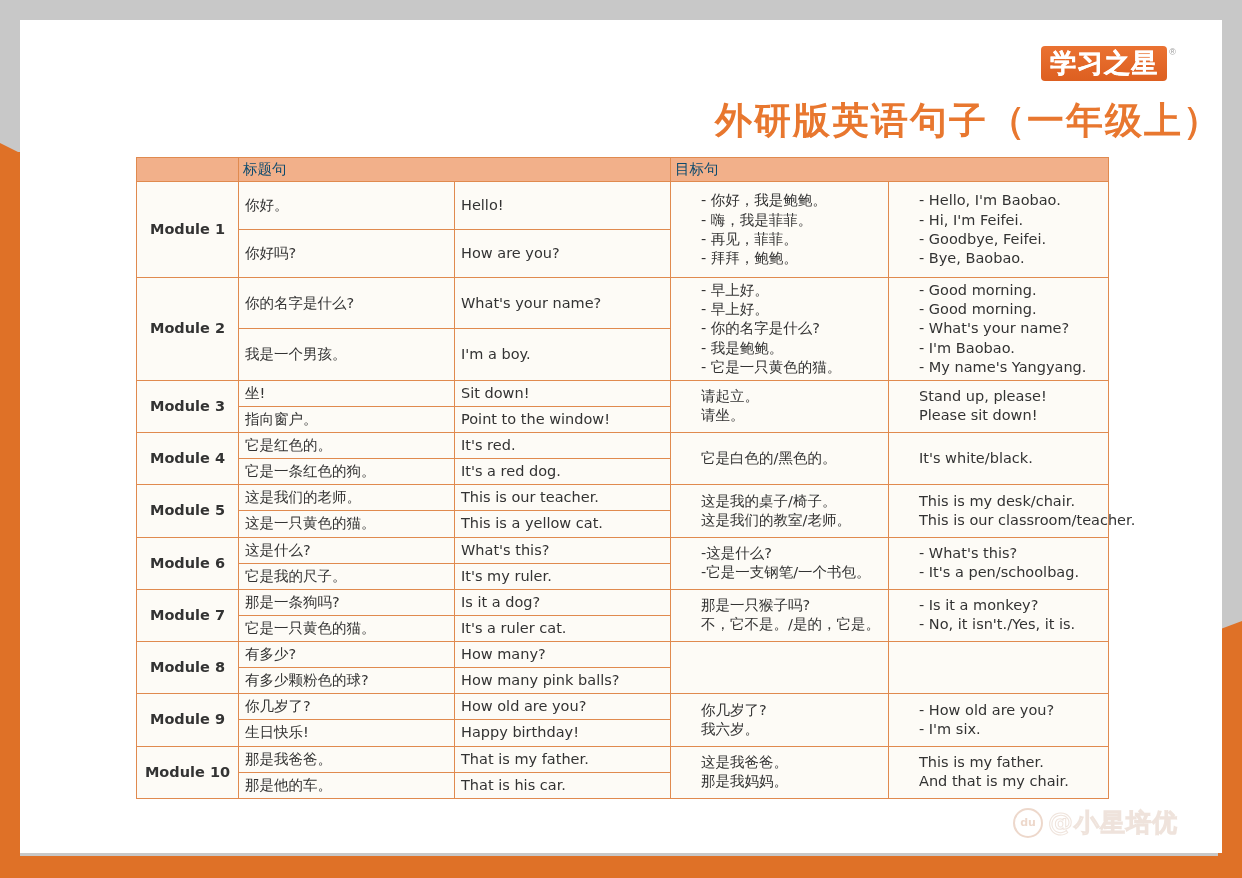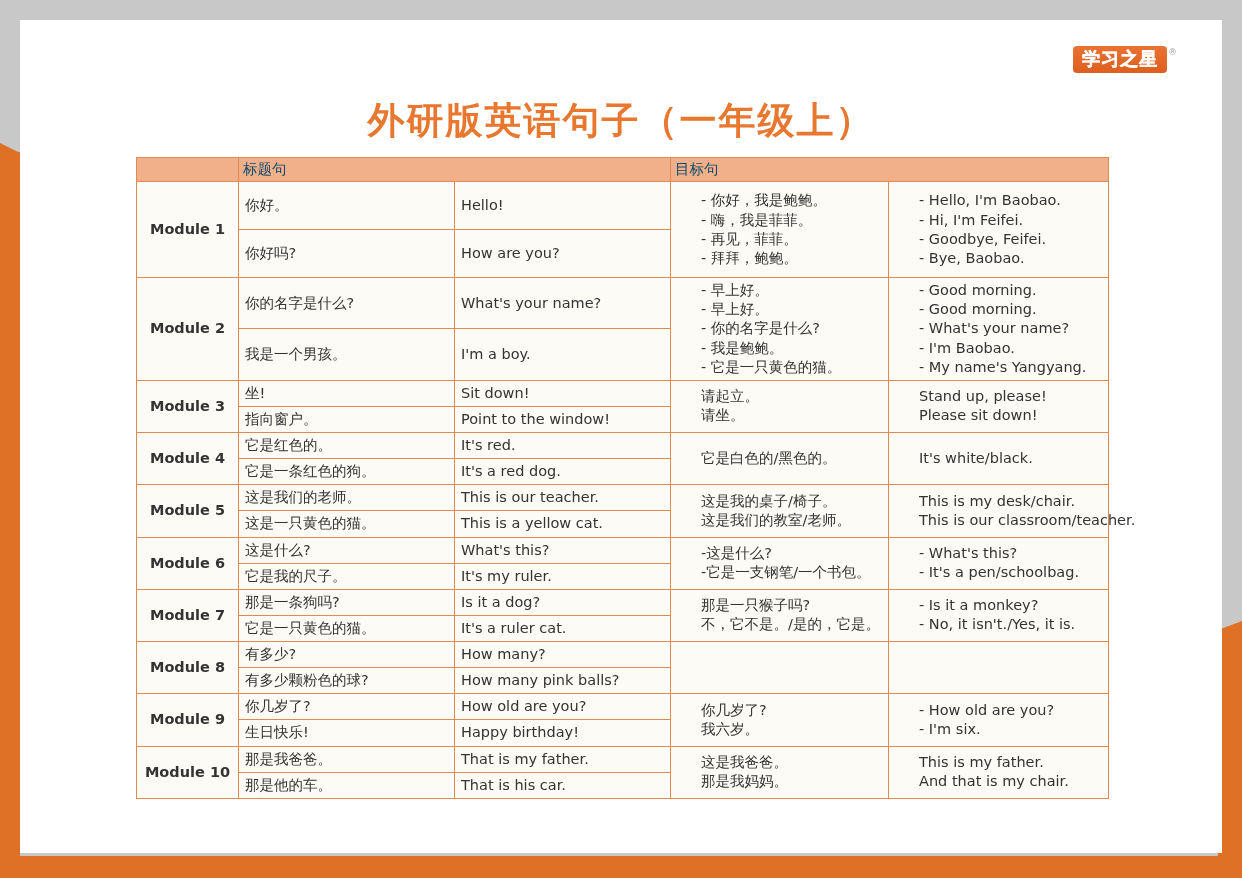--- a/index.html
+++ b/index.html
@@ -80,41 +80,41 @@
     top: 26px;
     display: flex;
     align-items: flex-start;
   }
   .logo-box {
     background: #e8692a;
     background: linear-gradient(180deg, #ea7232 0%, #dd5f20 100%);
     border-radius: 4px;
     padding: 4px 9px 5px 9px;
     color: #ffffff;
-    font-size: 18px;
+    font-size: 26px;
     font-weight: bold;
     letter-spacing: 1px;
     line-height: 1;
     font-family: "DejaVu Sans", "Liberation Sans", sans-serif;
     -webkit-text-stroke: 0.4px #ffffff;
   }
   .logo-reg {
     font-size: 9px;
     color: #9a9a9a;
     margin-left: 2px;
     margin-top: 1px;
   }
 
   
   .title {
     position: absolute;
     left: 0;
     right: 0;
     top: 76px;
-    text-align: center;
+    text-align: right;
     font-size: 37px;
     font-weight: bold;
     color: #e8772f;
     letter-spacing: 2px;
     font-family: "DejaVu Sans", "Liberation Sans", sans-serif;
     text-shadow: 1px 1px 0 rgba(255,255,255,0.9);
   }
 
   
   .table-wrap {
@@ -404,14 +404,18 @@
             </td>
           </tr>
           <tr>
             <td>那是他的车。</td>
             <td>That is his car.</td>
           </tr>
         </tbody>
     </table>
   </div>
 
+  <div class="watermark">
+    <span class="wm-paw">du</span>
+    <span class="wm-text">@小星培优</span>
+  </div>
 
 </div>
 
 </body></html>

